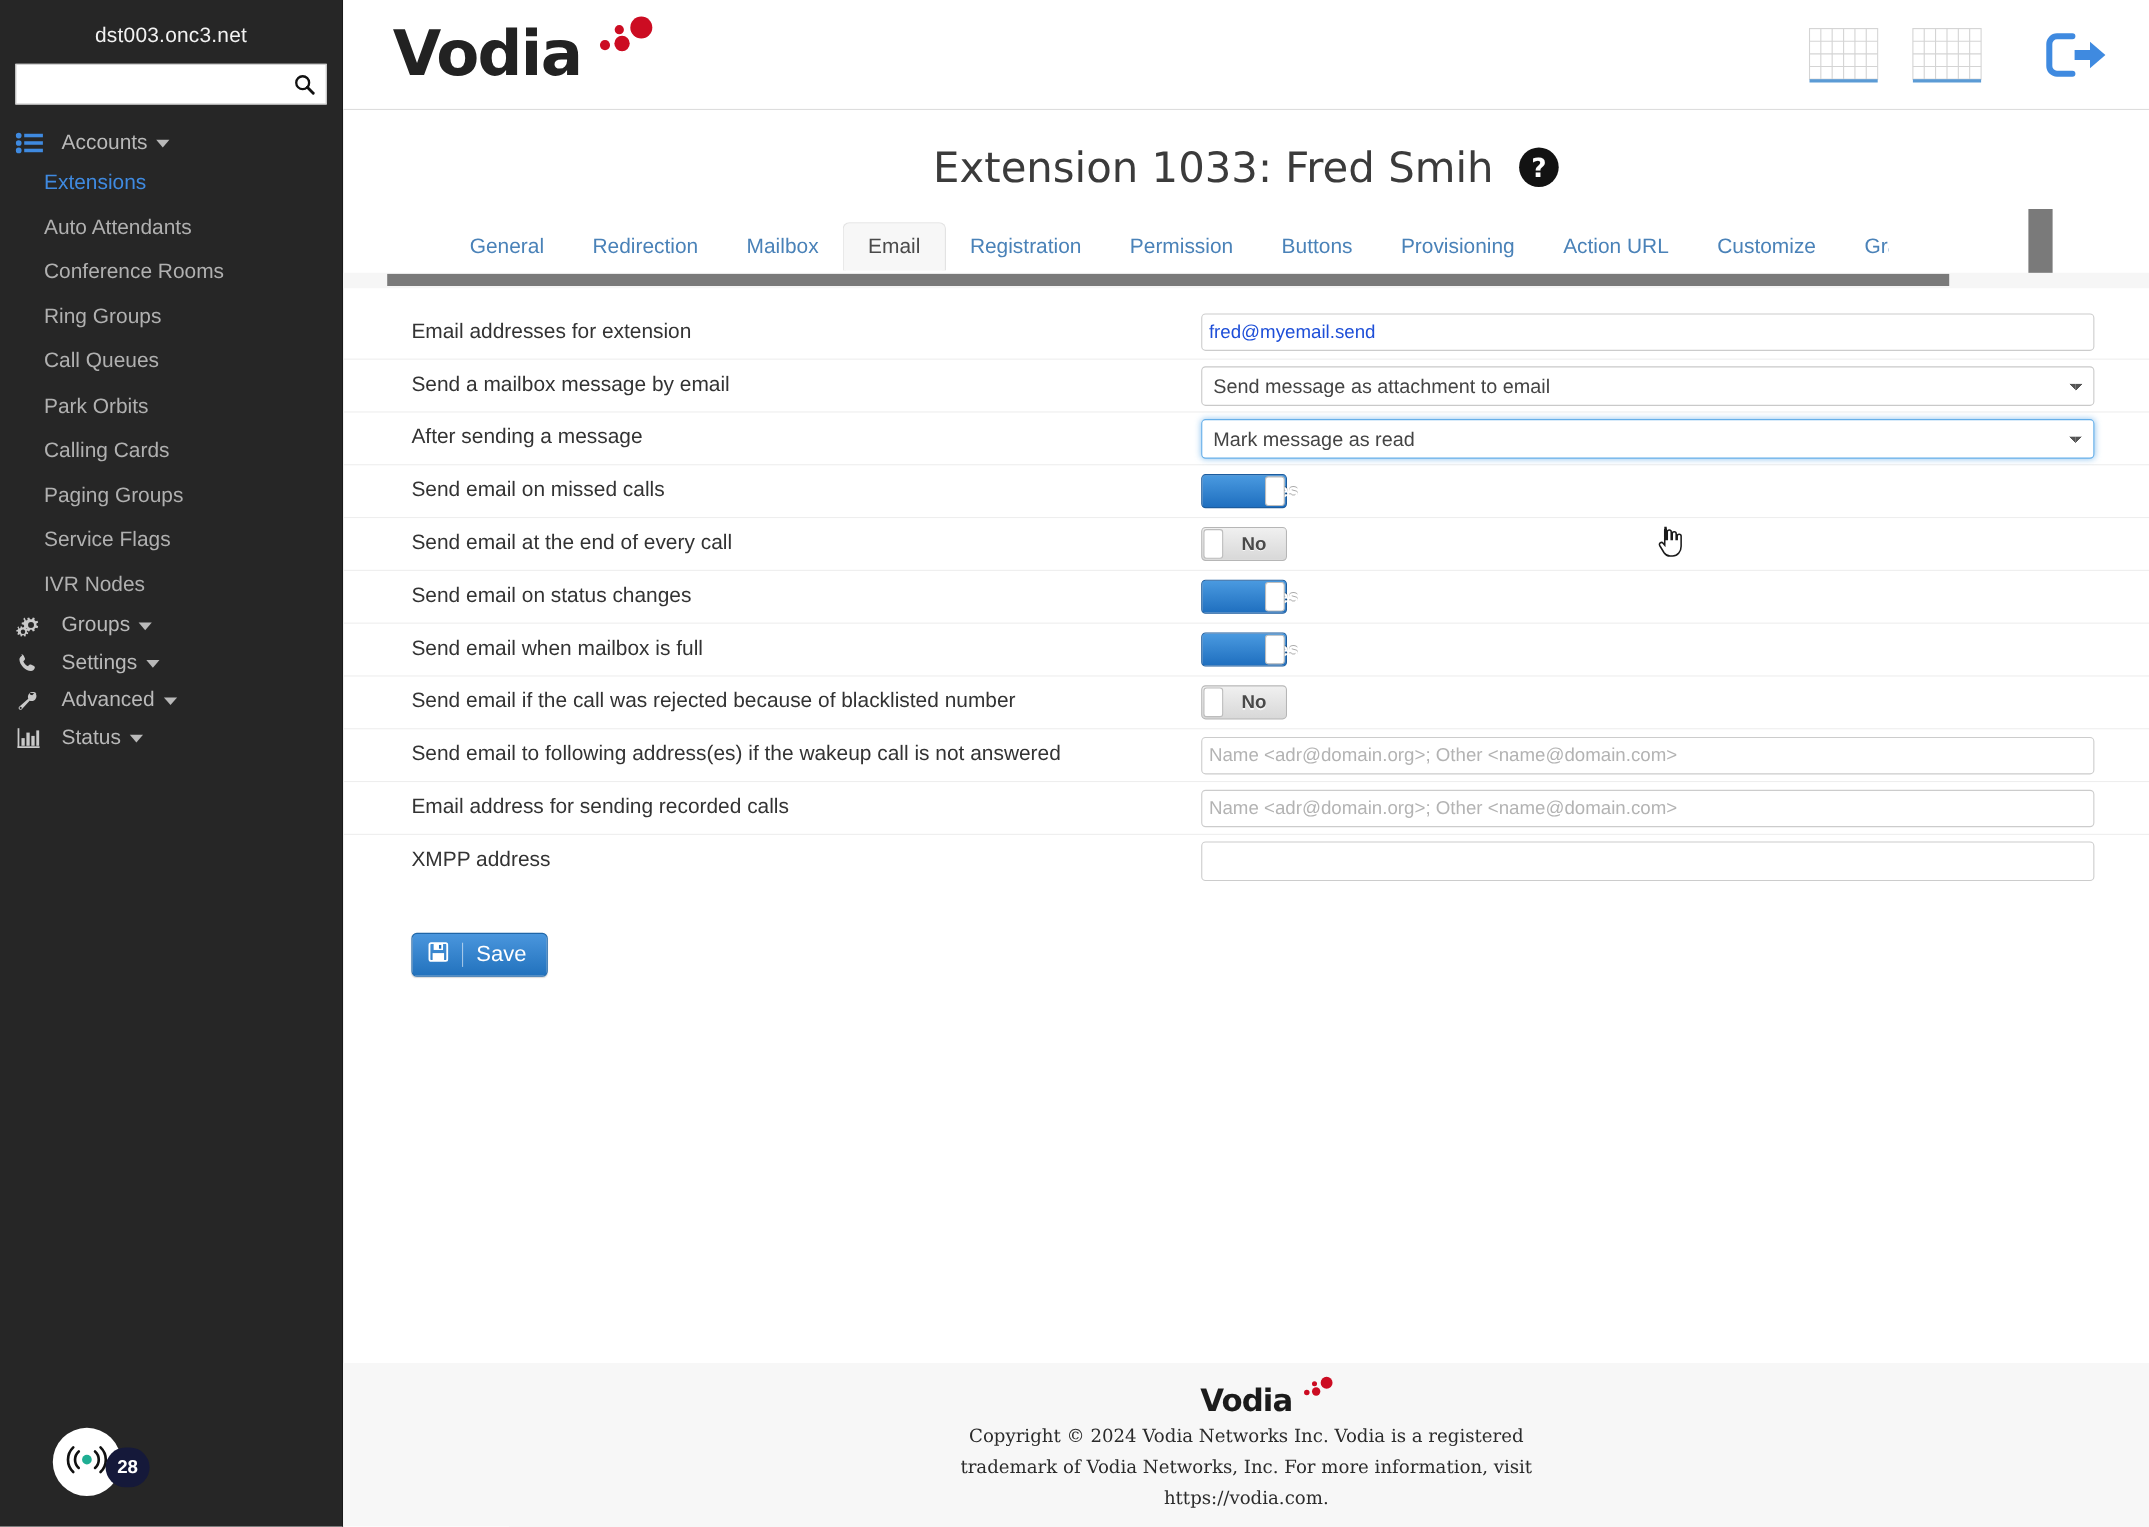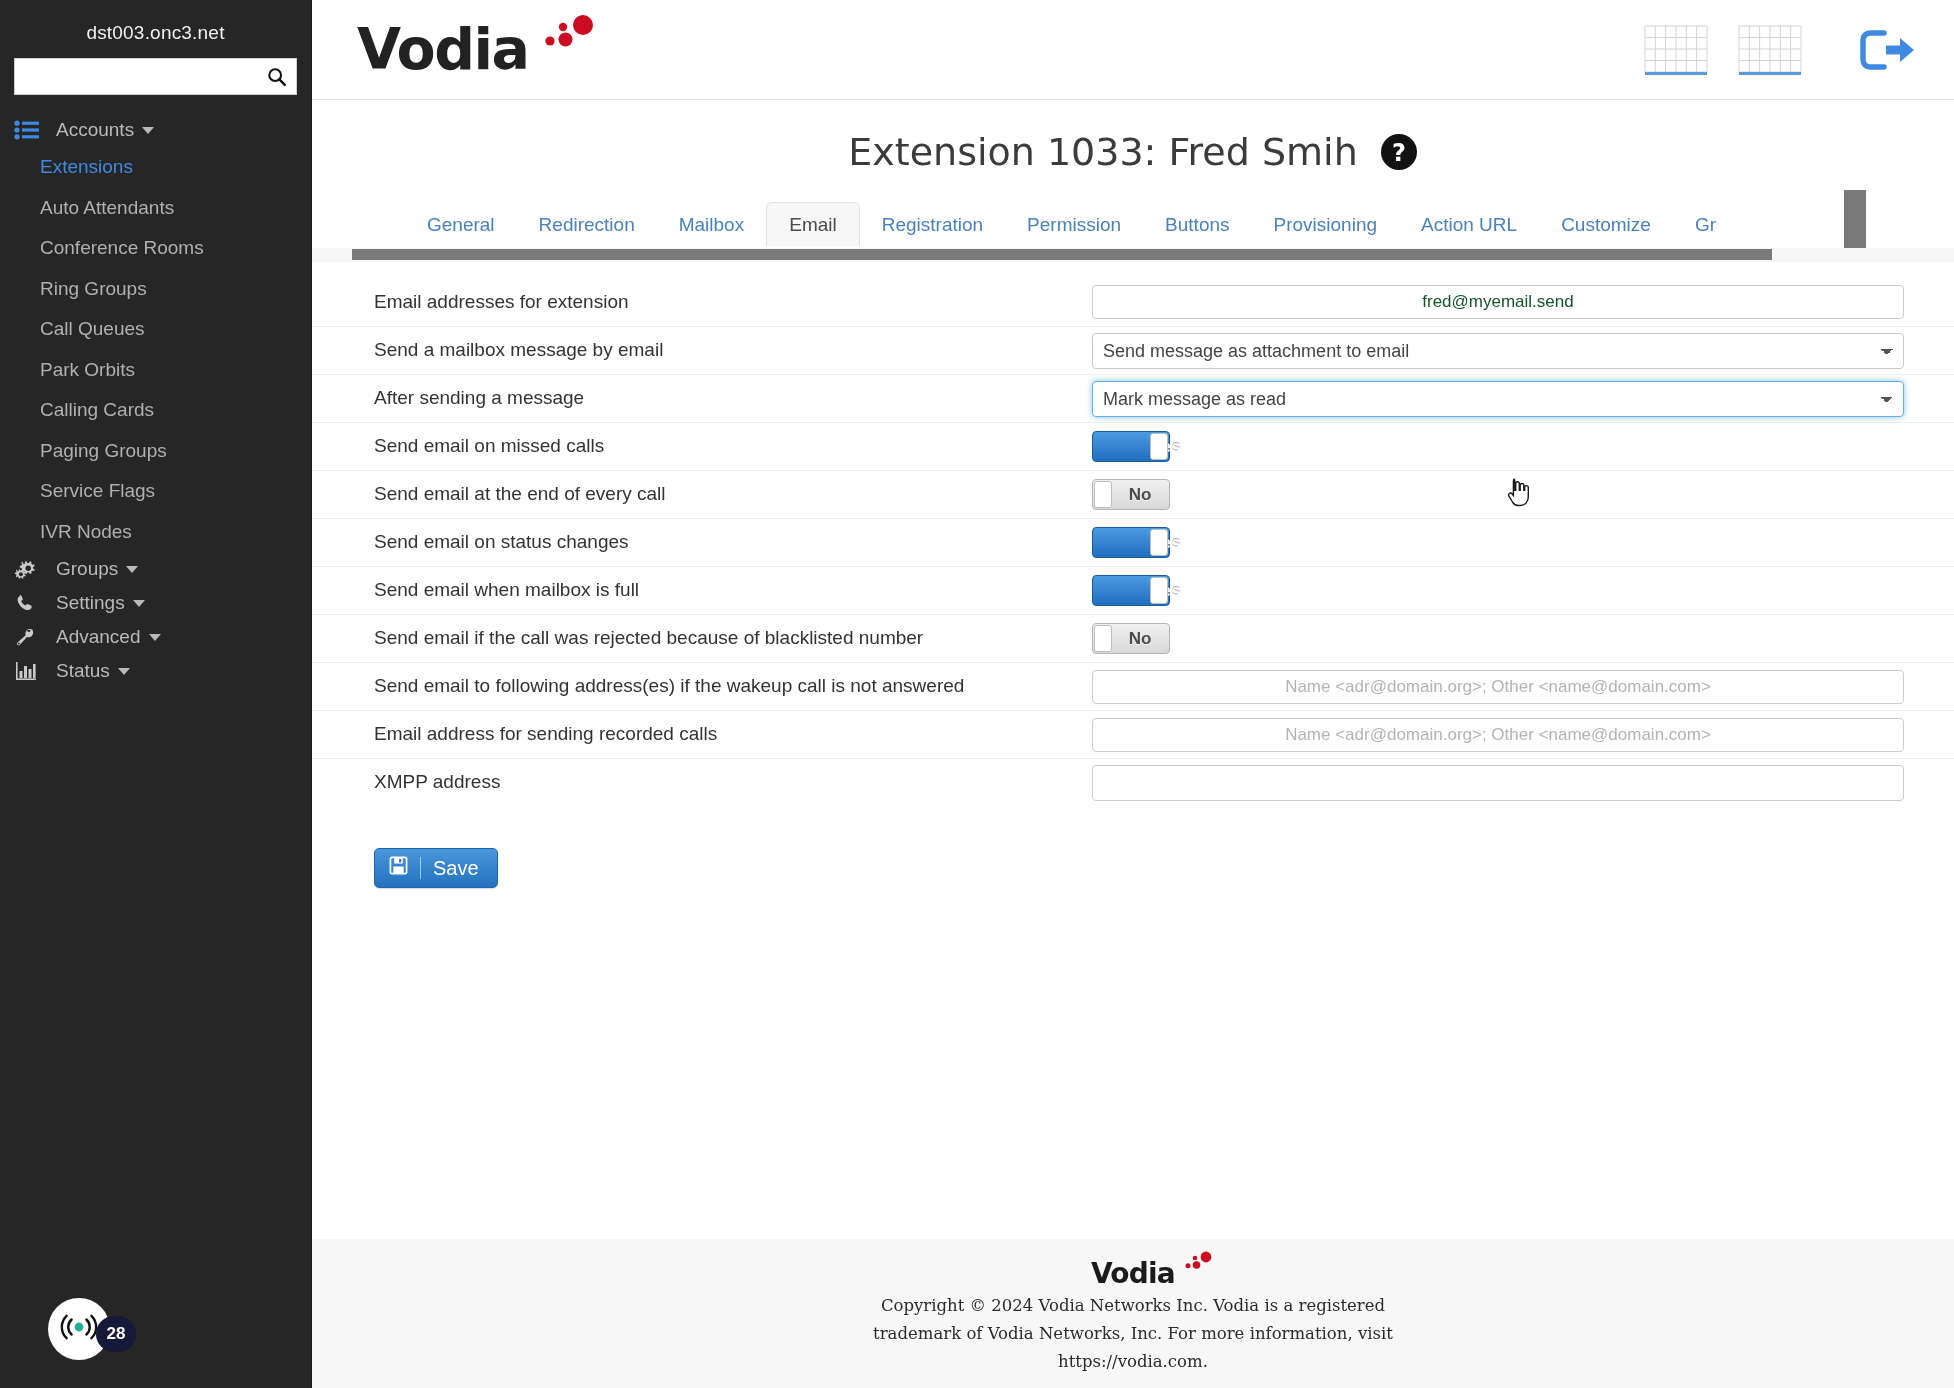--- a/index.html
+++ b/index.html
@@ -214,27 +214,26 @@
     font-size: 19px;
     color: #333333;
     line-height: 1.3;
   }
   .fctrl { flex: 1; padding-right: 50px; display: flex; align-items: center; }
 
   .txt {
     width: 100%; height: 34px;
     border: 1px solid #cccccc;
     border-radius: 4px;
-    padding: 0 18px;
+    padding: 0 6px;
     font-size: 17px;
-    color: #14532d;
+    color: #1d4ed8;
     font-family: "Liberation Sans", sans-serif;
     background: #fff;
     outline: none;
-    text-align: center;
   }
   .txt::placeholder { color: #b3b3b3; }
   .txt.tall { height: 36px; }
 
   .sel {
     width: 100%; height: 36px;
     border: 1px solid #c9c9c9;
     border-radius: 4px;
     padding: 0 30px 0 10px;
     font-size: 18px;

